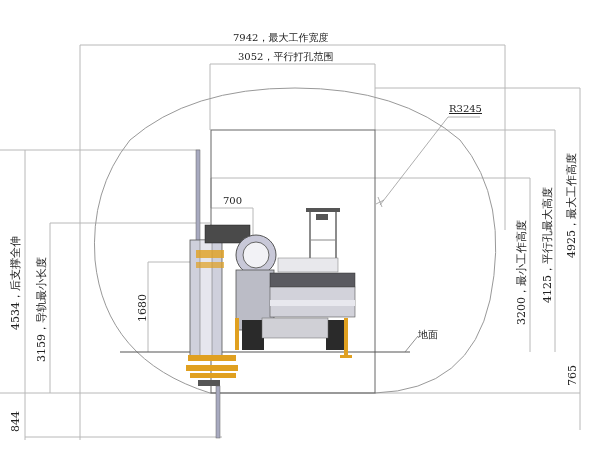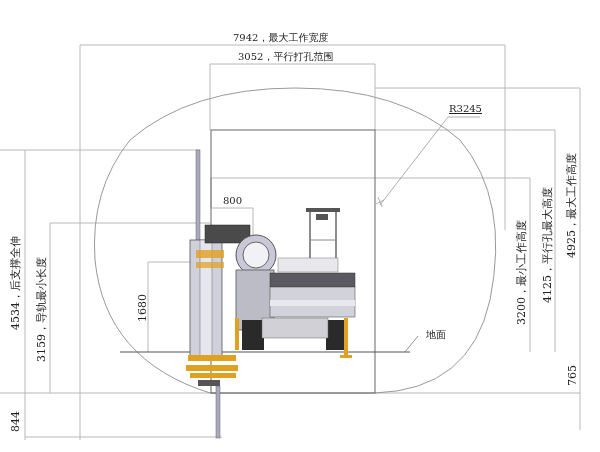--- a/index.html
+++ b/index.html
@@ -102,22 +102,22 @@
 
     <rect x="235" y="318" width="4" height="32" fill="#e0a020"></rect>
     <rect x="344" y="318" width="4" height="38" fill="#e0a020"></rect>
     <rect x="340" y="355" width="12" height="3" fill="#e0a020"></rect>
   </g>
 </svg>
 
 <div class="lbl" style="left:233px;top:33px;">7942，最大工作宽度</div>
 <div class="lbl" style="left:238px;top:52px;text-align:right;">3052，平行打孔范围</div>
 <div class="lbl" style="left:449px;top:104px;text-decoration:underline;">R3245</div>
-<div class="lbl" style="left:223px;top:196px;">800</div>
-<div class="lbl" style="left:418px;top:330px;margin-left:8px;">地面</div>
+<div class="lbl" style="left:223px;top:196px;">700</div>
+<div class="lbl" style="left:418px;top:330px;">地面</div>
 
 <div class="vlbl" style="left:137px;top:322px;">1680</div>
 <div class="vlbl" style="left:10px;top:330px;">4534，后支撑全伸</div>
 <div class="vlbl" style="left:36px;top:362px;">3159，导轨最小长度</div>
 <div class="vlbl" style="left:10px;top:432px;">844</div>
 <div class="vlbl" style="left:516px;top:325px;">3200，最小工作高度</div>
 <div class="vlbl" style="left:542px;top:303px;">4125，平行孔最大高度</div>
 <div class="vlbl" style="left:566px;top:258px;">4925，最大工作高度</div>
 <div class="vlbl" style="left:567px;top:386px;">765</div>
 

